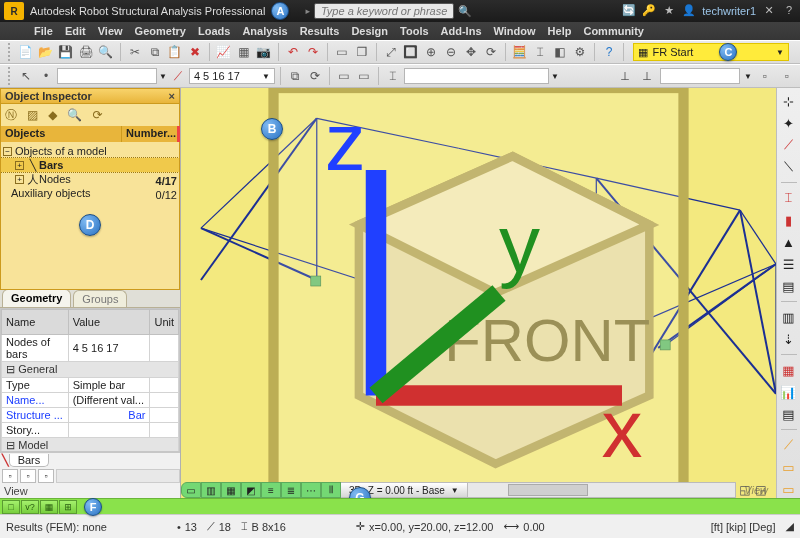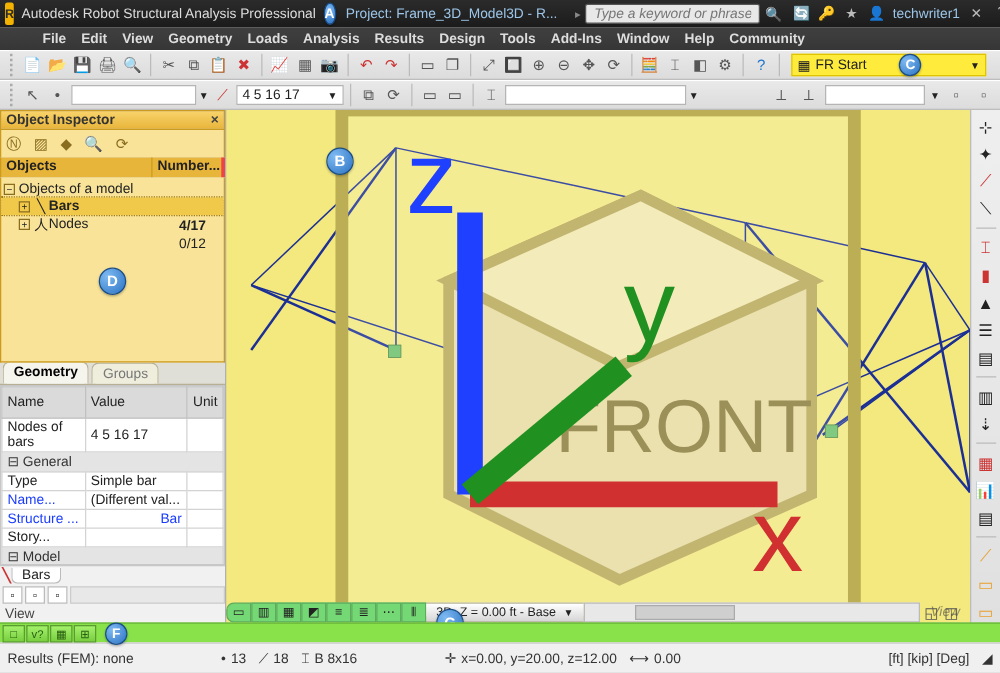--- a/index.html
+++ b/index.html
@@ -46,21 +46,21 @@
   .insp-header { height:16px; background:#e8b53b; border-left:1px solid #cc9a1d; border-right:3px solid #ef4444; display:flex; font-weight:bold; color:#222; }
   .insp-header div { padding:1px 4px; }
   .insp-header .c1 { flex:1; border-right:1px solid #cc9a1d;}
   .insp-header .c2 { width:55px;}
   .insp-tree { flex:0 0 148px; background:#f8e399; border-left:1px solid #cc9a1d; border-right:1px solid #cc9a1d; border-bottom:1px solid #cc9a1d; overflow:auto; padding:2px 0; position:relative; }
   .tree-row { display:flex; align-items:center; padding:0 2px; height:14px; font-size:11px;}
   .tree-row.sel { background:#f0c94b; outline:1px dotted #9e7a12; }
   .tree-row .sq { width:9px; height:9px; border:1px solid #8a6d1f; display:inline-flex; align-items:center; justify-content:center; font-size:8px; margin-right:3px;}
   .tree-row .barico { width:12px; text-align:center; }
   .tree-row .txt { flex:1; }
-  .tree-row .num { width:50px; text-align:center; padding-left:4px;margin-top:32px;}
+  .tree-row .num { width:50px; text-align:right; padding-left:4px;margin-top:32px;}
 
   
   .mini-tabs { height:18px; display:flex; align-items:flex-end; border-bottom:1px solid #b8b095; background:#e0dfd7;}
   .mini-tab { height:17px; border:1px solid #b8b095; border-bottom:none; border-top-left-radius:6px; border-top-right-radius:6px; padding:2px 8px 0 8px; font-size:11px; margin-left:2px; background:#efeddc; color:#777;}
   .mini-tab.active { background:#f5f4ed; color:#000; font-weight:600; height:18px; }
 
   
   .propgrid { flex:1; overflow:auto; background:#f1f1f1; border:1px solid #c7c7c7; }
   table.pg { width:100%; border-collapse:collapse; font-size:11px; }
   table.pg th { background:#dadada; border:1px solid #c0c0c0; text-align:left; padding:6px 4px; font-weight:normal;}
@@ -109,21 +109,20 @@
 <body>
 
 <div class="titlebar">
   <div class="app-icon">
       <span>R</span>
     </div>
   <span class="title-text">Autodesk Robot Structural Analysis Professional</span>
   <div class="ann" style="position:static;width:18px;height:18px;font-size:11px;margin:0 2px;">
       <span>A</span>
     </div>
-  <span class="title-text" style="color:#9cc5e8">Project: Frame_3D_Model3D - R...</span>
   <div class="title-search">
     <span class="tri">▸</span>
     <input placeholder="Type a keyword or phrase" style="">
     <span class="ic">🔍</span>
   </div>
   <div class="title-spacer"></div>
   <div class="title-icons">
     <span class="ic">🔄</span>
     <span class="ic">🔑</span>
     <span class="ic">★</span>
@@ -256,20 +255,23 @@
         <span class="sq">+</span>
           <span class="barico">╲</span>
         <span class="txt" style="font-weight:bold">Bars</span>
         <span class="num" style="font-weight:bold">4/17</span>
       </div>
       <div class="tree-row" style="padding-left:14px">
         <span class="sq">+</span>
           <span class="barico">人</span>
         <span class="txt">Nodes</span>
         <span class="num">0/12</span>
+      </div>
+      <div class="tree-row" style="padding-left:10px">
+        <span class="txt">Auxiliary objects</span>
       </div>
       <div class="ann" style="left:78px;top:72px">
           <span>D</span>
         </div>
     </div>
 
     <div class="mini-tabs">
       <div class="mini-tab active">Geometry</div>
       <div class="mini-tab">Groups</div>
     </div>

